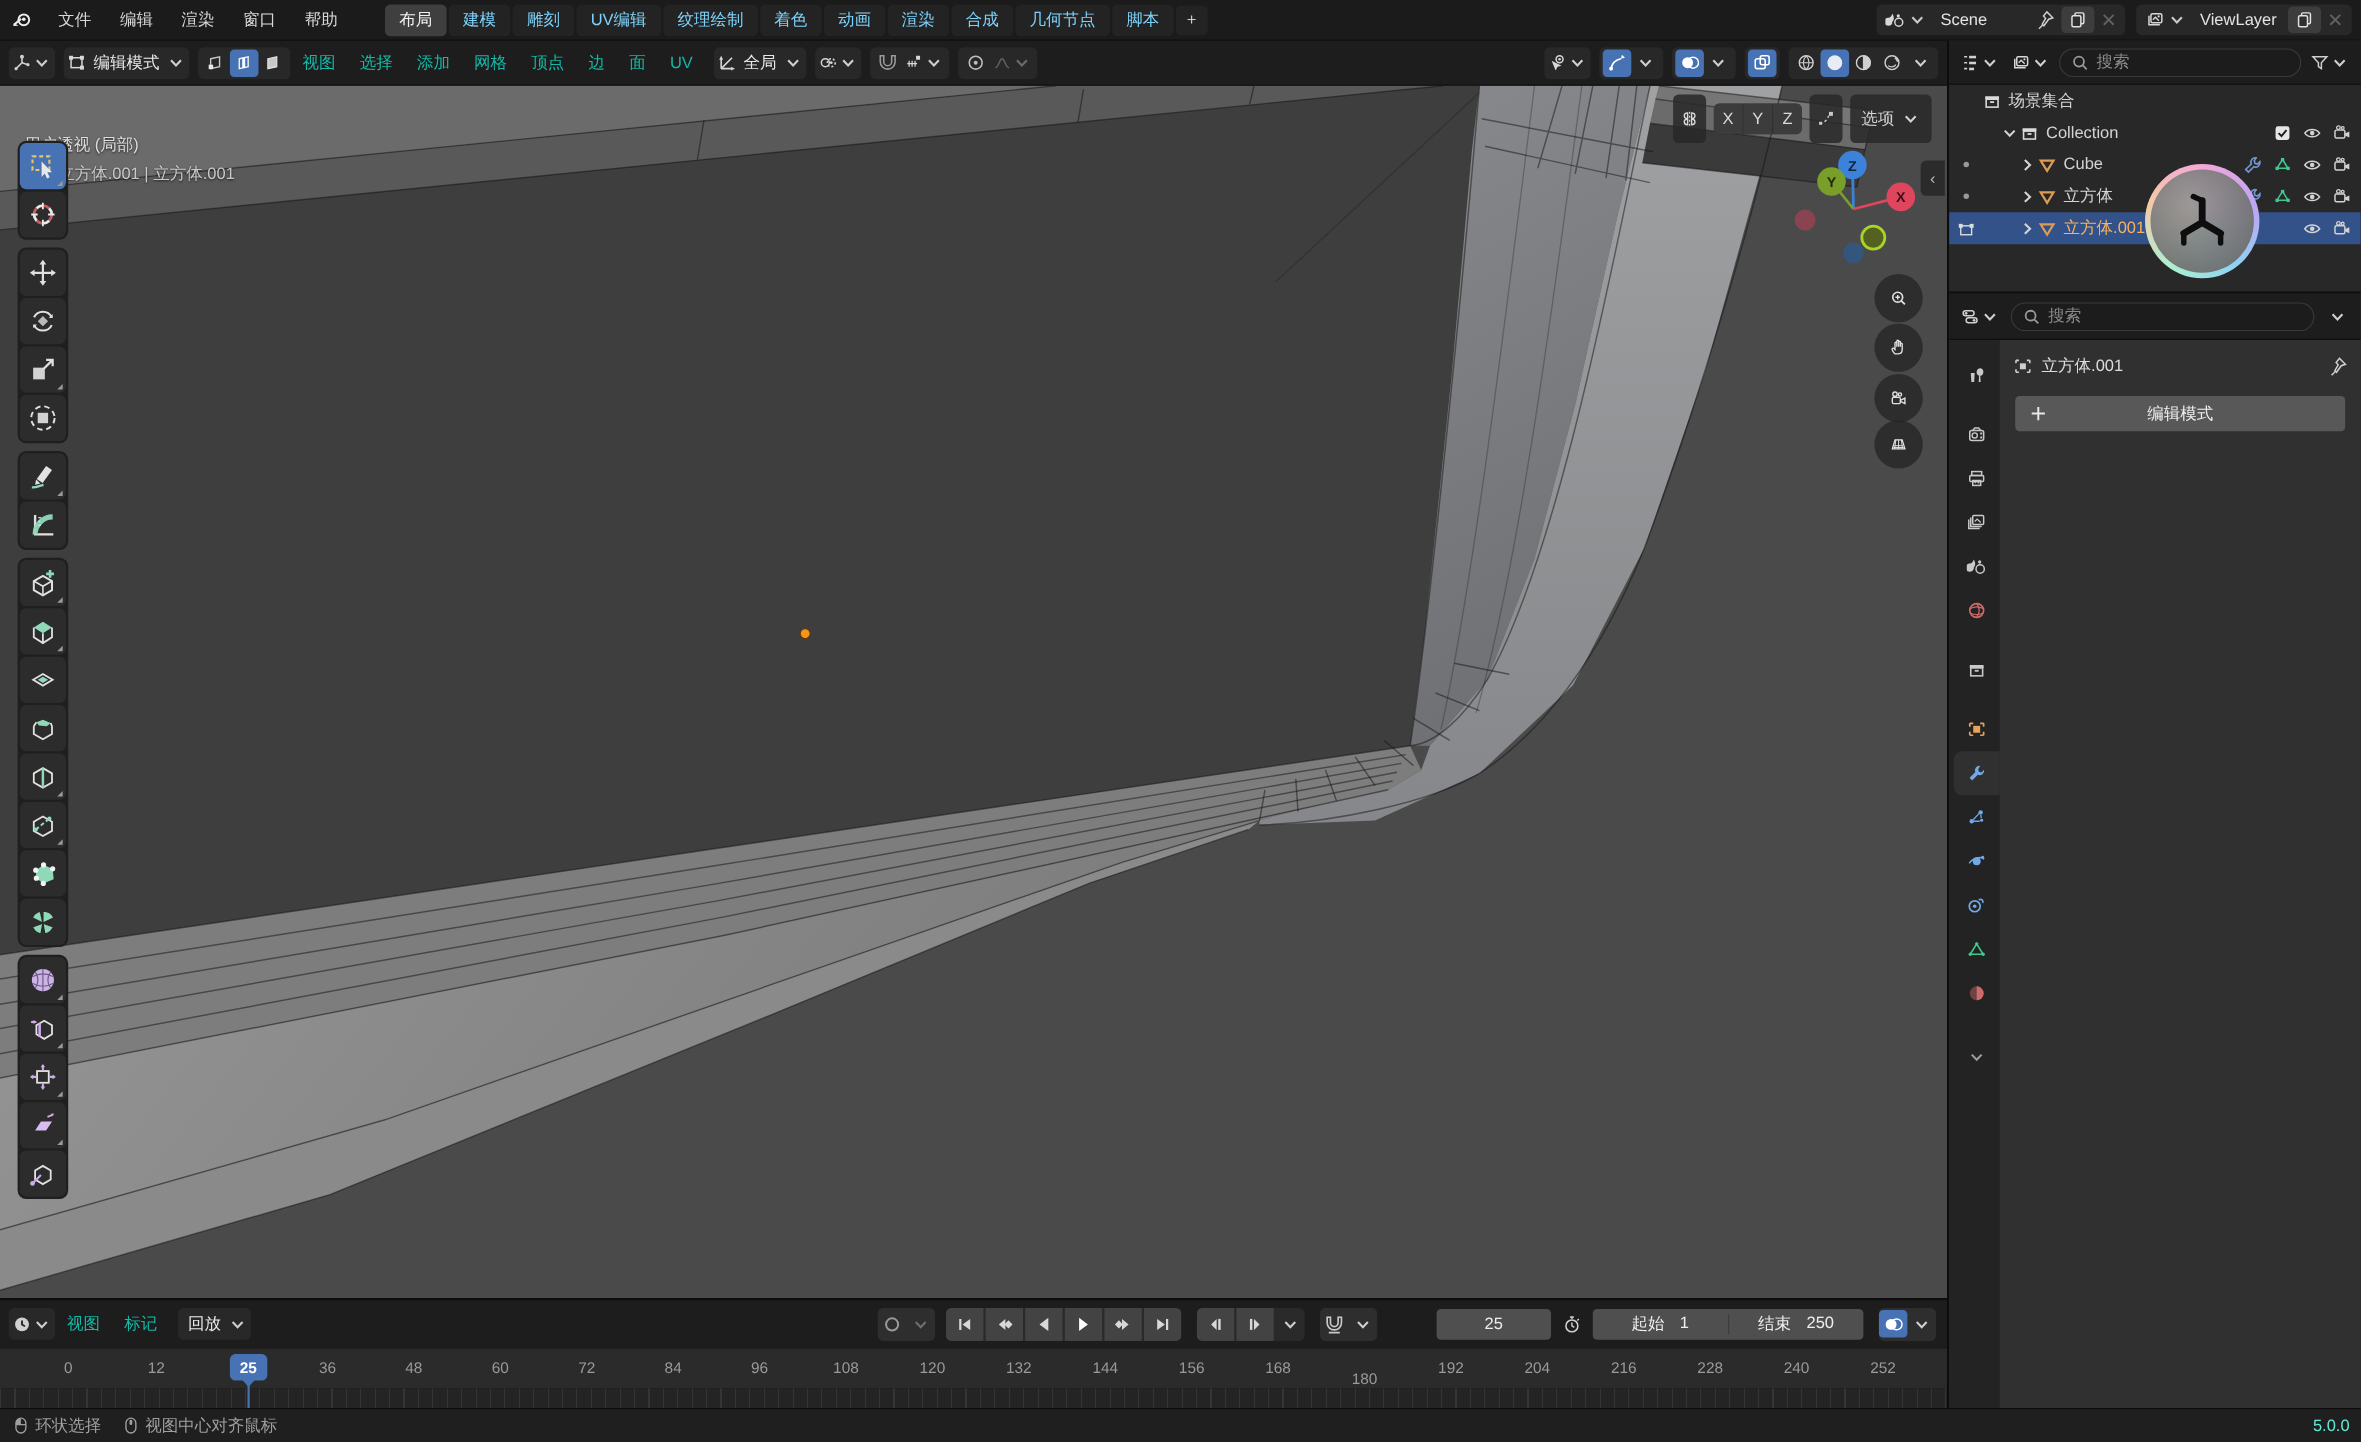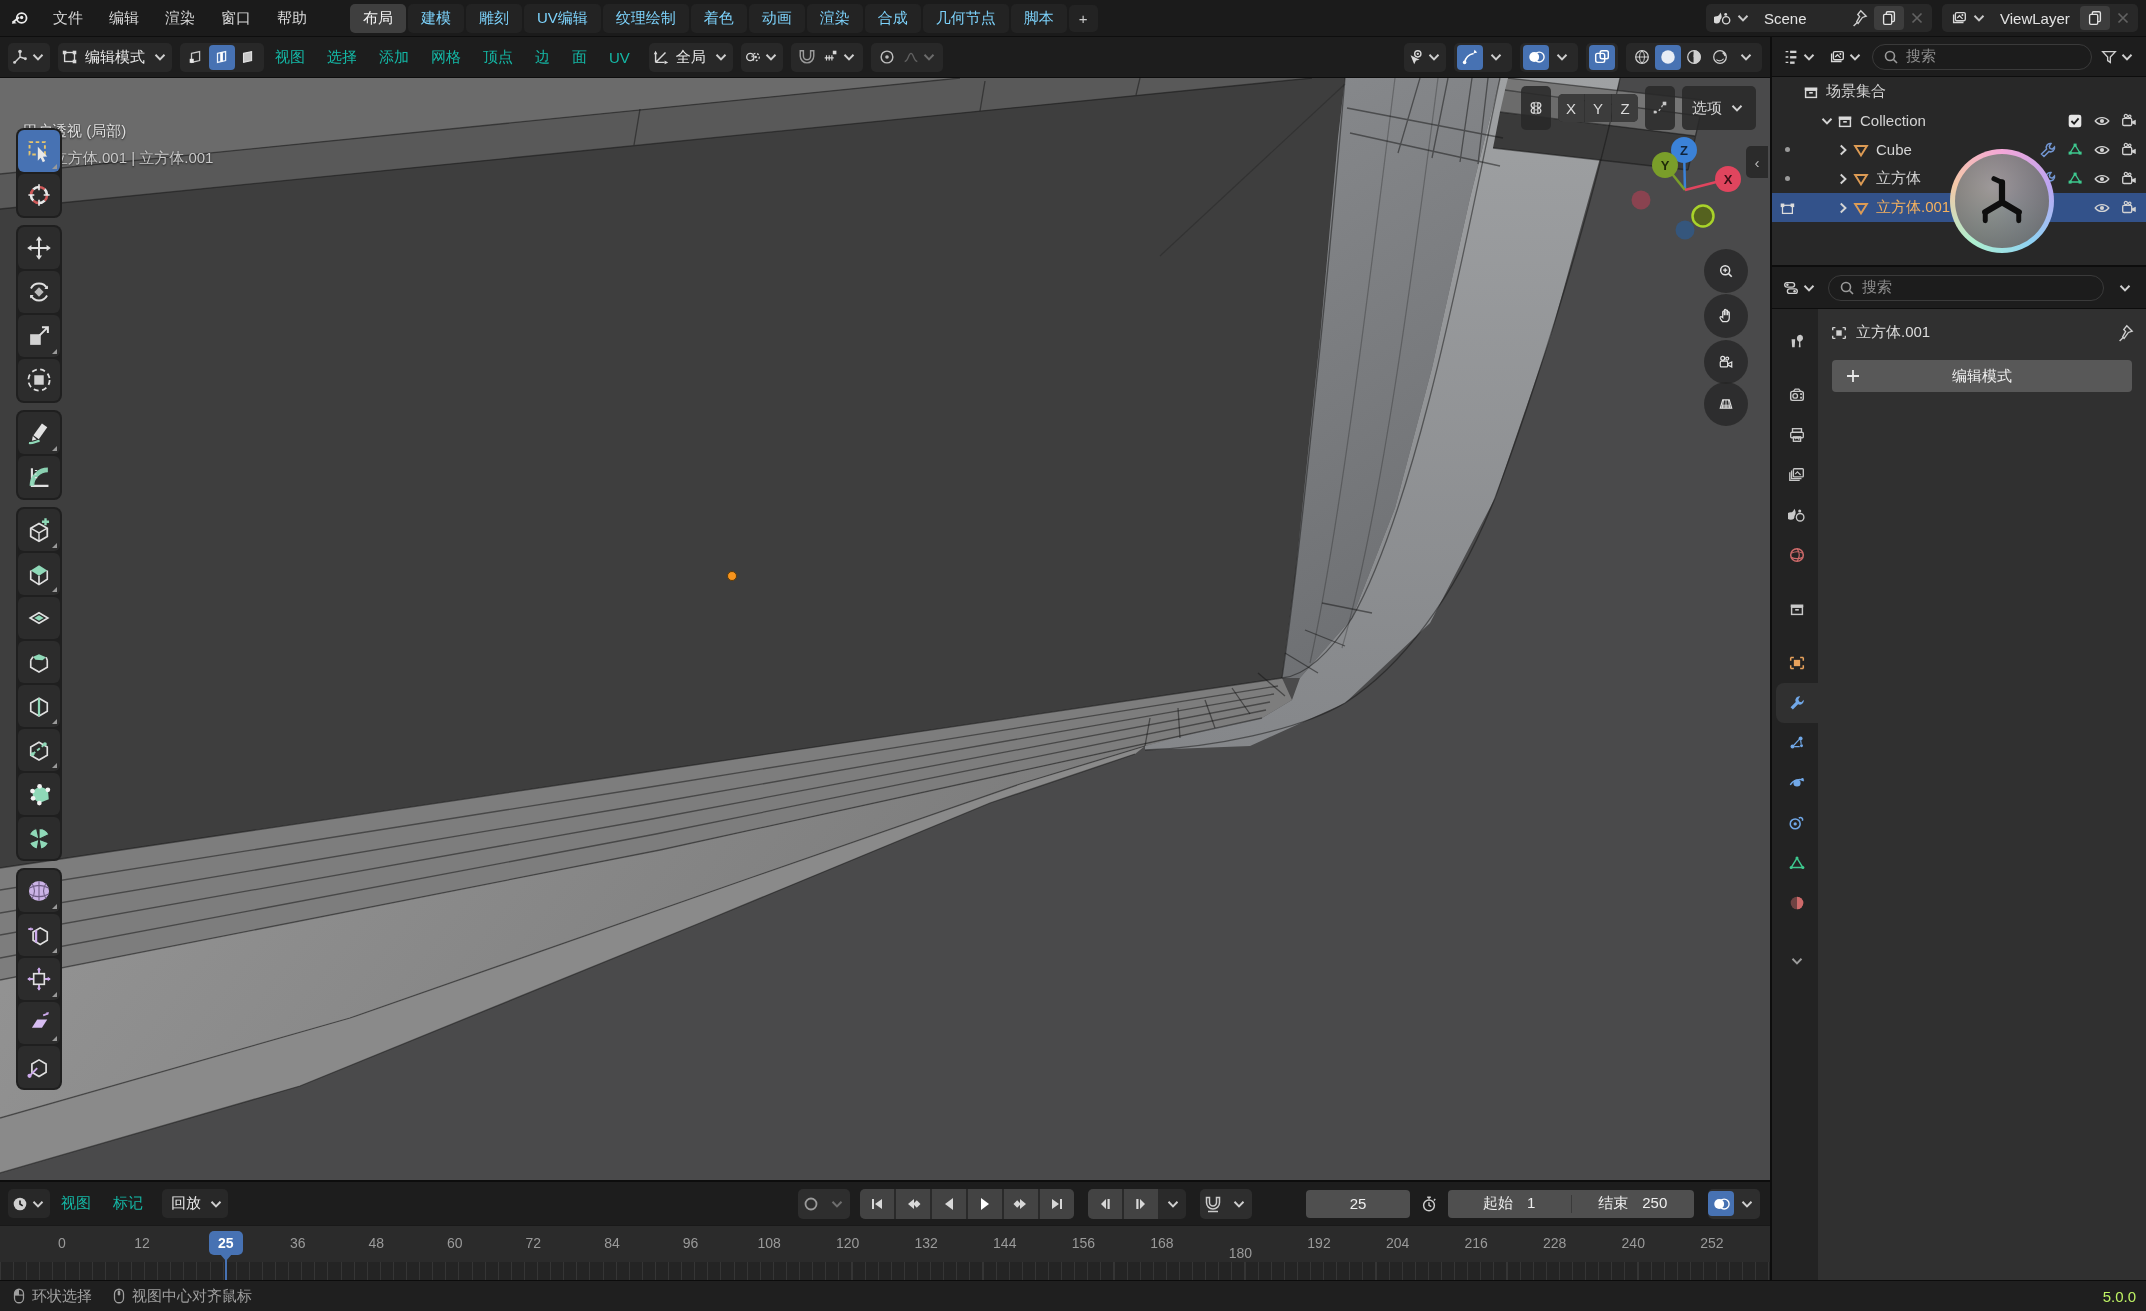--- a/index.html
+++ b/index.html
@@ -80,21 +80,21 @@
   .pb.play{color:#fff}
   .field{background:#4f4f4f;border-radius:4px;height:28px;display:flex;align-items:center;justify-content:center;color:#eee}
   #ruler{position:absolute;left:0;top:1225px;width:1770px;height:37px;background:#2b2b2b;border-top:1px solid #191919}
   .rnum{position:absolute;top:9px;transform:translateX(-50%);color:#9a9a9a;font-size:14px}
   #tickstrip{position:absolute;left:0;top:1262px;width:1770px;height:18px;background:#242424;background-image:repeating-linear-gradient(90deg,rgba(255,255,255,.08) 0 1px,transparent 1px 13.1px)}
   #playhead{position:absolute;left:209px;top:1231px;width:34px;height:24px;background:#4772b3;border-radius:5px;color:#fff;display:flex;align-items:center;justify-content:center;font-weight:bold;font-size:14px}
   #playhead:after{content:"";position:absolute;left:11px;top:23px;border:6px solid transparent;border-top:7px solid #4772b3}
   #phline{position:absolute;left:225px;top:1258px;width:2px;height:22px;background:#4772b3}
   
   #statusbar{position:absolute;left:0;top:1280px;width:2146px;height:31px;background:#1f1f1f;border-top:1px solid #0c0c0c;display:flex;align-items:center;padding:0 10px;gap:18px;color:#9f9f9f}
-  #version{margin-left:auto;color:#bef264}
+  #version{margin-left:auto;color:#5eead4}
   .skey{display:flex;align-items:center;gap:4px}
 </style>
 </head>
 <body>
 
 <div id="topbar">
   <div id="logo">
       <svg width="18" height="18" viewBox="0 0 22 22">
         <circle cx="13" cy="11" r="6" fill="none" stroke="#ececec" stroke-width="2.2"></circle>
         <circle cx="13" cy="10.4" r="2" fill="#ececec"></circle>

